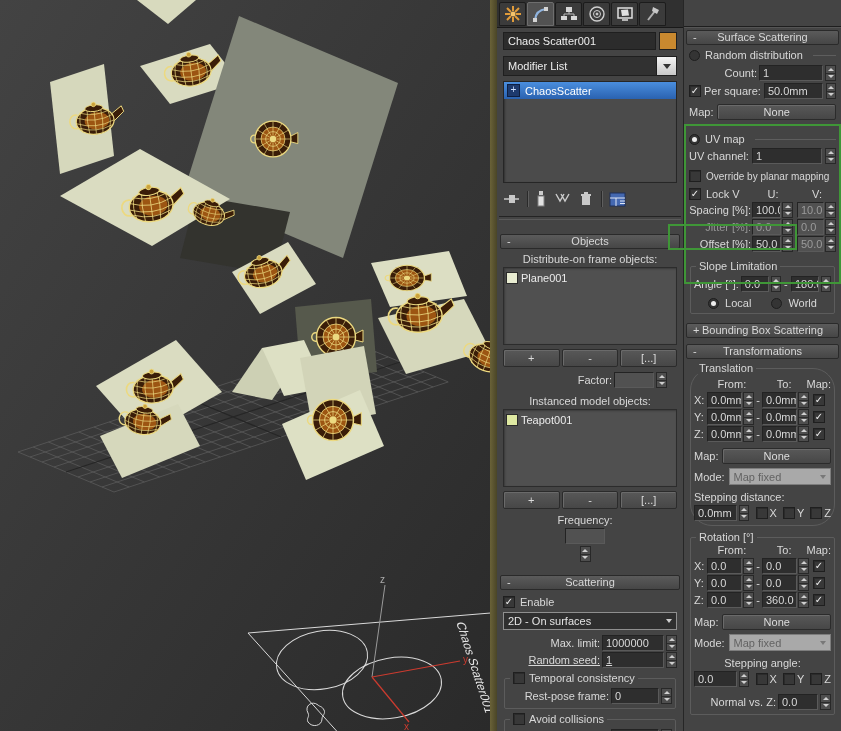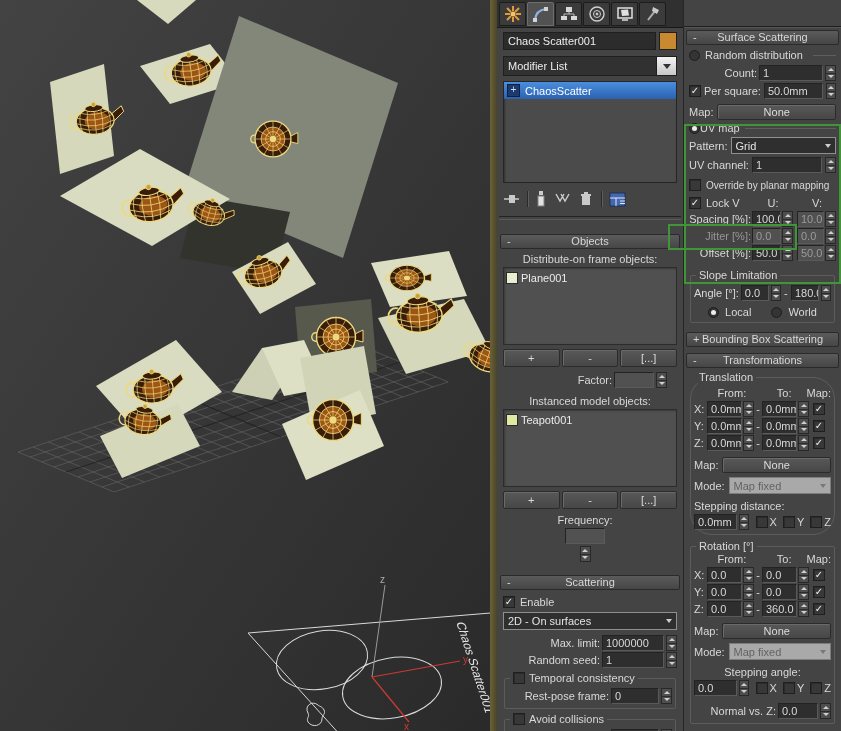--- a/index.html
+++ b/index.html
@@ -356,21 +356,21 @@
           <span class="chev"></span>
         </div>
         <div class="row rright" style="margin-top:5px;">
           <span class="lbl">Max. limit:</span>
           <div class="field" style="width:62px;">1000000</div>
           <span class="spin">
               <b class="up"></b>
               <b class="dn"></b>
             </span>
         </div>
-        <div class="row rright" style="margin-top:1px;">
+        <div class="row rright" style="margin-top:1px;text-decoration:underline;">
           <span class="lbl">Random seed:</span>
           <div class="field" style="width:62px;">1</div>
           <span class="spin">
               <b class="up"></b>
               <b class="dn"></b>
             </span>
         </div>
         <div class="grp">
           <div class="grp-t">
             <span class="cb"></span>
@@ -434,31 +434,24 @@
           <span class="spin">
               <b class="up"></b>
               <b class="dn"></b>
             </span>
         </div>
         <div class="row" style="margin-top:5px;gap:4px;">
           <span class="lbl">Map:</span>
           <div class="btn" style="flex:1;height:16px;">None</div>
         </div>
 
-        <div class="row" style="margin-top:2px;">
+        <div class="row" style="margin-top:13px;gap:5px;">
           <span class="rad on"></span>
           <span class="lbl">UV map</span>
           <span class="sepline"></span>
-        </div>
-        <div class="row" style="margin-top:3px;gap:3px;">
-          <span class="lbl">Pattern:</span>
-          <div class="combo" style="flex:1;height:17px;">
-            <span>Grid</span>
-            <span class="chev"></span>
-          </div>
         </div>
         <div class="row" style="margin-top:3px;gap:3px;">
           <span class="lbl">UV channel:</span>
           <div class="field" style="flex:1;">1</div>
           <span class="spin">
               <b class="up"></b>
               <b class="dn"></b>
             </span>
         </div>
         <div class="row" style="margin-top:6px;gap:5px;font-size:10px;">

